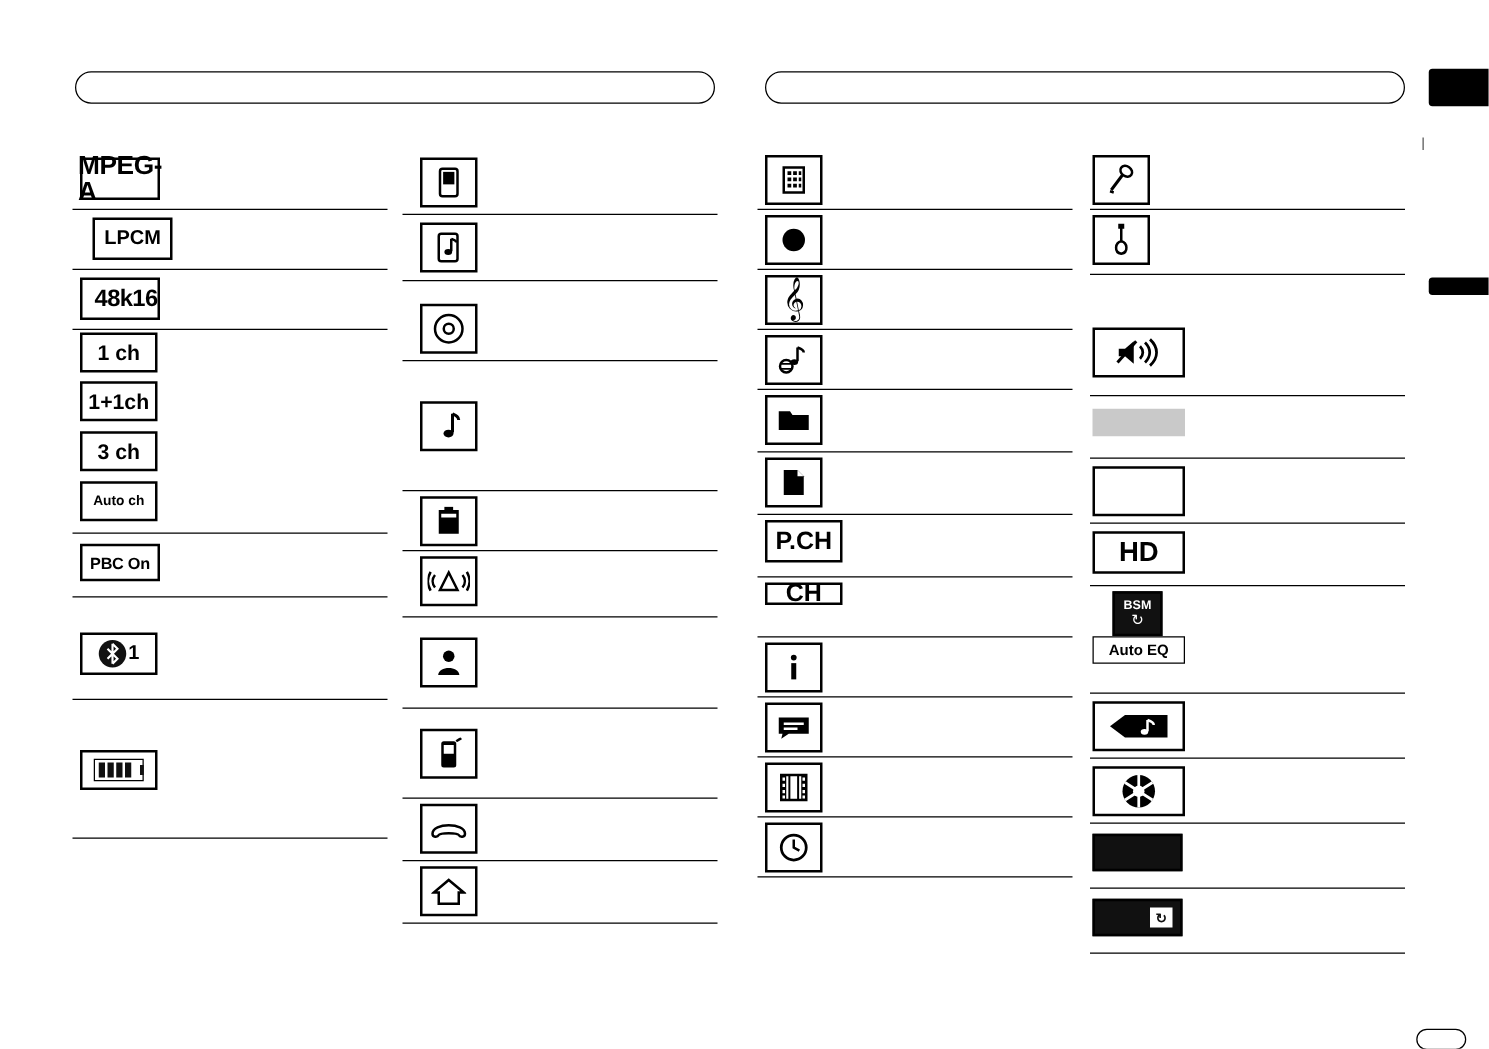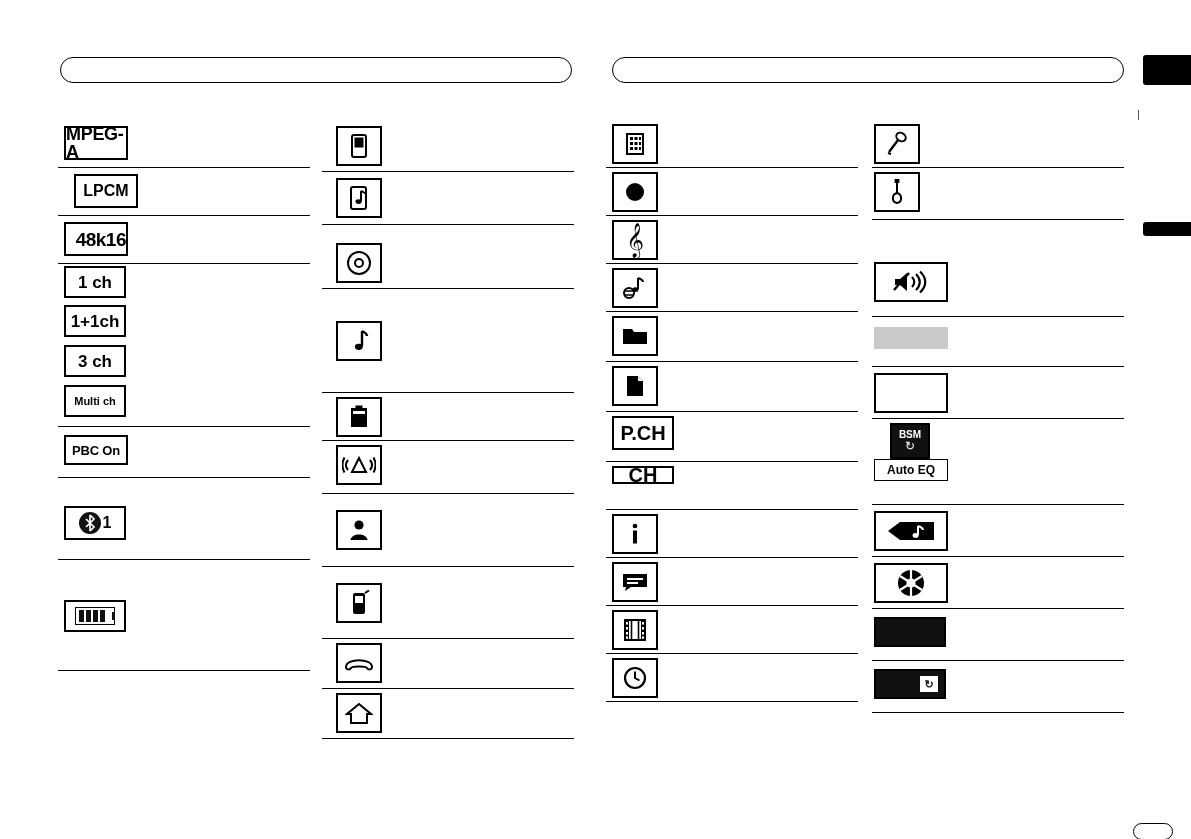--- a/index.html
+++ b/index.html
@@ -93,21 +93,21 @@
     border: 2px solid #000;
     background: #fff;
     display: flex;
     align-items: center;
     justify-content: center;
     font-weight: bold;
     color: #000;
     box-sizing: border-box;
     line-height: 1;
   }
-  .bx-mpega { width: 64px; height: 34px; font-size: 18px; letter-spacing: -0.3px; }
+  .bx-mpega { width: 64px; height: 34px; font-size: 21px; letter-spacing: -0.3px; }
   .bx-lpcm  { width: 64px; height: 34px; font-size: 16px; }
   .bx-48k   { width: 64px; height: 34px; font-size: 19px; letter-spacing: -0.5px; justify-content: flex-end; }
   .bx-dts   { width: 64px; height: 34px; font-size: 17px; }
   .bx-ch    { width: 62px; height: 32px; font-size: 17px; }
   .bx-ch.small { font-size: 11px; }
   .bx-pbc   { width: 64px; height: 30px; font-size: 13px; letter-spacing: -0.2px; }
   .bx-hd    { width: 74px; height: 34px; font-size: 22px; font-weight: 800; }
   .bx-autoeq{ width: 74px; height: 22px; font-size: 12px; }
   .bx-pch   { width: 62px; height: 34px; font-size: 20px; }
   .bx-chb   { width: 62px; height: 18px; font-size: 20px; }
@@ -261,21 +261,21 @@
       <div class="icon-cell" style="top:0px;left:6px;">
         <div class="bx bx-ch">
             <span>3 ch</span>
           </div>
       </div>
     </div>
 
     <div class="row" style="height:42px;">
       <div class="icon-cell" style="top:0px;left:6px;">
         <div class="bx bx-ch small">
-            <span>Multi ch</span>
+            <span>Auto ch</span>
           </div>
       </div>
     </div>
 
     <div class="row" style="height:51px;">
       <div class="icon-cell" style="top:8px;left:6px;">
         <div class="bx bx-pbc">
             <span>PBC On</span>
           </div>
       </div>
@@ -625,20 +625,27 @@
         <div class="swatch-grey"></div>
       </div>
     </div>
 
     <div class="row" style="height:52px;">
       <div class="icon-cell" style="top:6px;left:2px;">
         <div class="swatch-empty"></div>
       </div>
     </div>
 
+    <div class="row" style="height:50px;">
+      <div class="icon-cell" style="top:6px;left:2px;">
+        <div class="bx bx-hd">
+            <span>HD</span>
+          </div>
+      </div>
+    </div>
 
     <div class="row no-rule" style="height:46px;">
       <div class="icon-cell" style="top:4px;left:18px;">
         <div class="bsm-box">
           <div class="bsm-top">BSM</div>
           <div class="bsm-bot">↻</div>
         </div>
       </div>
     </div>
 

